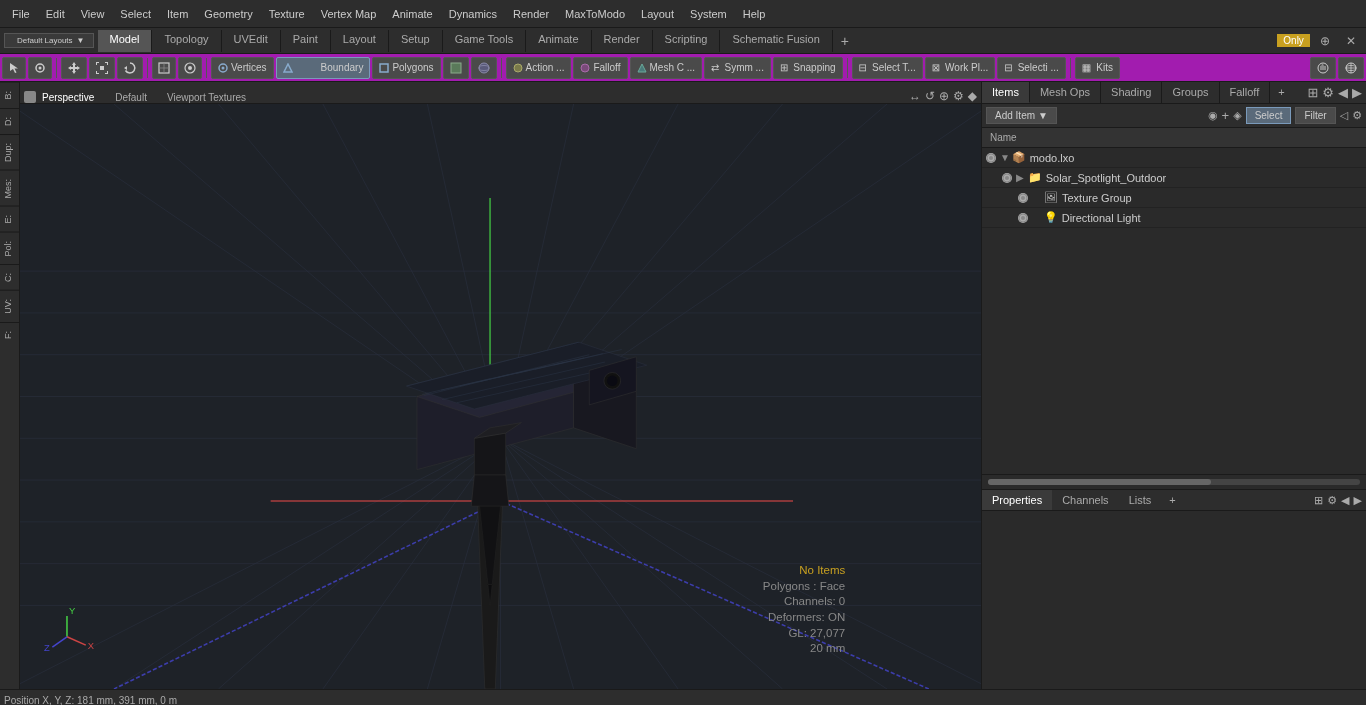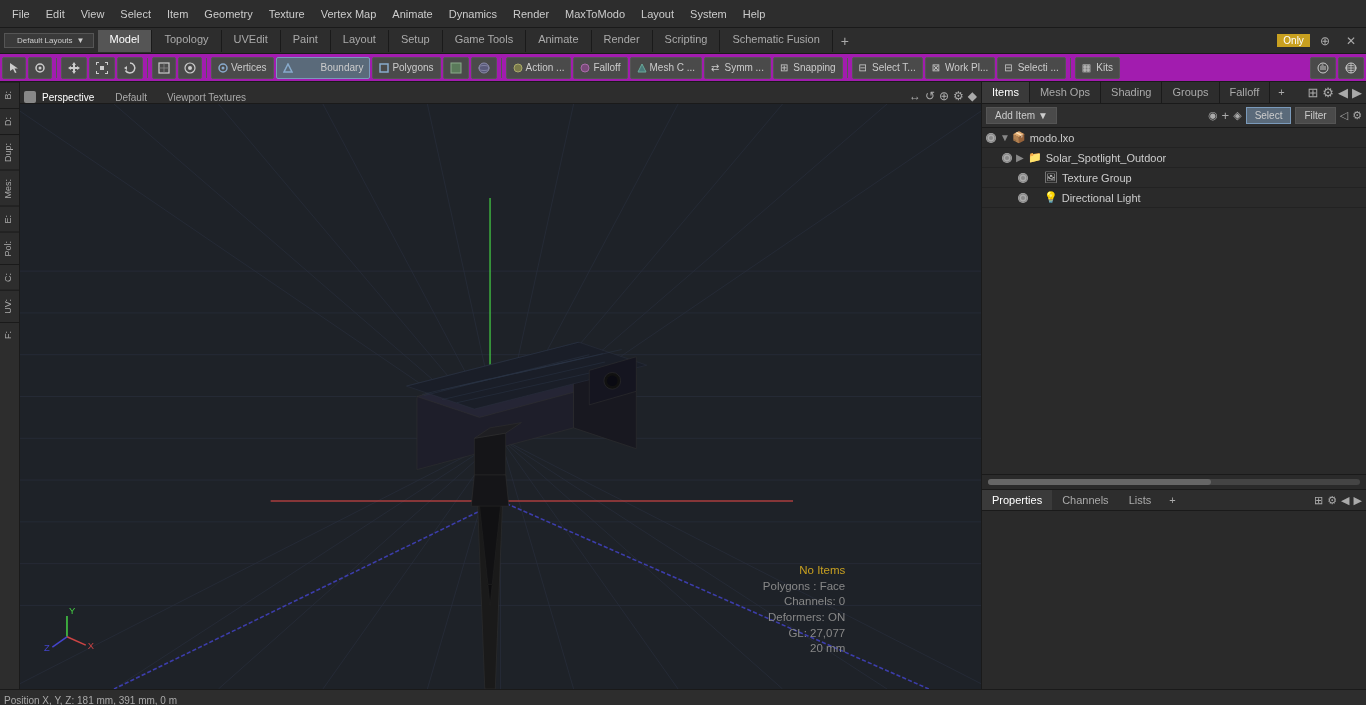--- a/index.html
+++ b/index.html
@@ -441,20 +441,23 @@
         <span style="cursor:pointer; color:#aaa;">◉</span>
         <span style="cursor:pointer; color:#aaa; font-size:13px;">+</span>
         <span style="cursor:pointer; color:#aaa;">◈</span>
         <div class="select-btn">Select</div>
         <div class="filter-btn">Filter</div>
         <span style="cursor:pointer; color:#aaa;">◁</span>
         <span style="cursor:pointer; color:#aaa;">⚙</span>
       </div>
     </div>
 
+    <div class="tree-header">
+      <div class="tree-col-name">Name</div>
+    </div>
 
     <div id="items-tree">
 
       <div class="tree-item">
         <div class="tree-item-vis active" style="width:10px; height:10px; background:#aaa; border-radius:50; margin-right:4px; flex-shrink:0;">
           <svg width="10" height="10" viewBox="0 0 10 10">
               <circle cx="5" cy="5" r="4" fill="none" stroke="#888" stroke-width="1"></circle>
               <circle cx="5" cy="5" r="2" fill="#888"></circle>
             </svg>
         </div>

